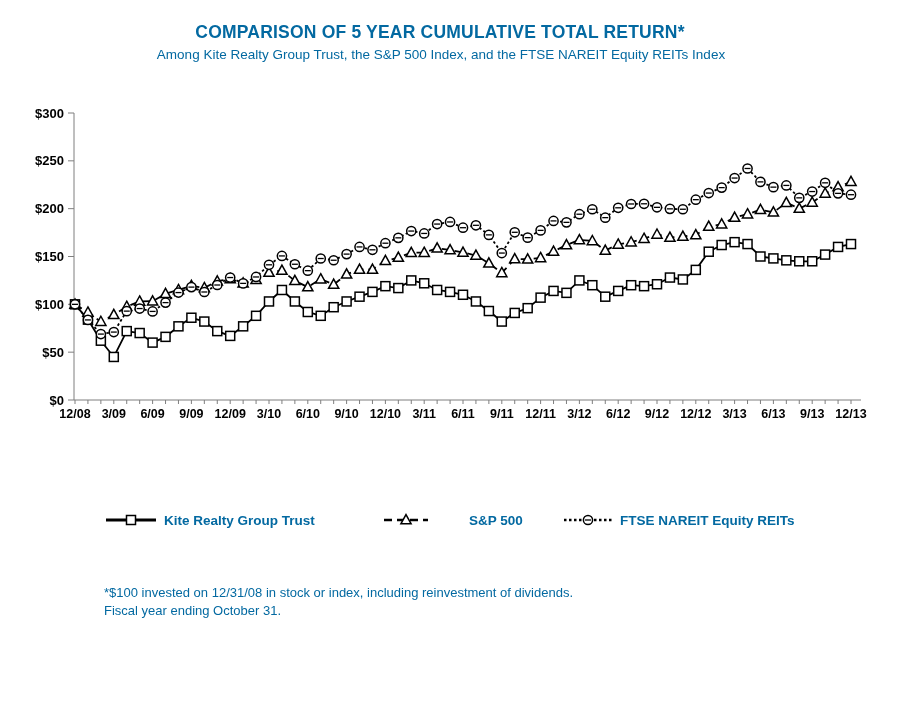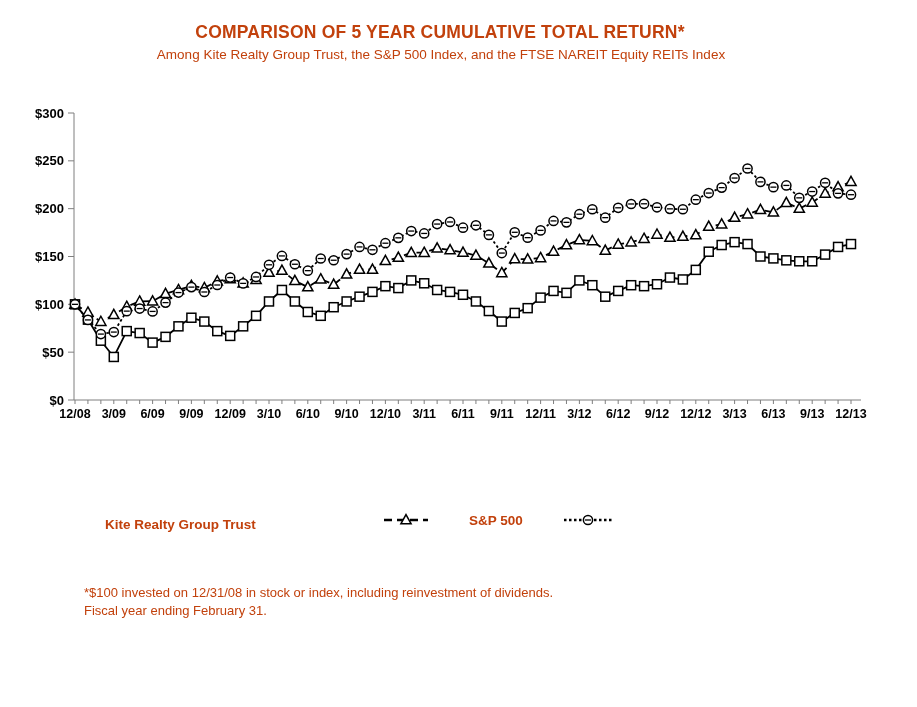--- a/index.html
+++ b/index.html
@@ -1,27 +1,27 @@
 <!DOCTYPE html>
 <html><head>
 <meta charset="utf-8">
 <style>
   html,body{margin:0;padding:0;background:#ffffff;}
   .page{position:relative;width:917px;height:707px;background:#ffffff;overflow:hidden;
-        font-family:"Liberation Sans",sans-serif;color:#c2410c;}
+        font-family:"Liberation Sans",sans-serif;color:#0369a1;}
   .title{position:absolute;top:22px;left:0;width:880px;text-align:center;
          font-size:17.5px;font-weight:bold;letter-spacing:.2px;}
   .subtitle{position:absolute;top:47px;left:1px;width:880px;text-align:center;font-size:13.5px;}
   #chart-svg{position:absolute;top:0;left:0;}
   #chart-svg text{font-family:"Liberation Sans",sans-serif;font-weight:bold;fill:#000;}
   .legend{position:absolute;top:510px;left:0;width:917px;height:20px;}
   .legend-item{position:absolute;display:flex;align-items:center;gap:7px;height:20px;}
   .legend-item .lbl{font-size:13.5px;font-weight:bold;white-space:nowrap;}
-  .li-kite{left:105px;flex-direction:column;} .li-sp{left:383px;gap:40px;} .li-nareit{left:563px;}
-  .footnotes{position:absolute;left:84px;top:584px;font-size:13px;line-height:18px;}
+  .li-kite{left:105px;} .li-sp{left:383px;gap:40px;} .li-nareit{left:563px;}
+  .footnotes{position:absolute;left:104px;top:584px;font-size:13px;line-height:18px;}
   .copyright{position:absolute;left:100px;top:631px;font-size:13px;}
 </style>
 </head>
 <body>
 
 <div class="page">
 
   <div class="title">COMPARISON OF 5 YEAR CUMULATIVE TOTAL RETURN*</div>
   <div class="subtitle">Among Kite Realty Group Trust, the S&amp;P 500 Index, and the FTSE NAREIT Equity REITs Index</div>
 
@@ -387,21 +387,22 @@
           <path fill="#fff" stroke="#000000" stroke-width="1.5" d="M 23 2.5999999999999996 L 28.1 11.8 L 17.9 11.8 Z"></path>
         </svg>
       <span class="lbl">S&amp;P 500</span>
     </div>
     <div class="legend-item li-nareit">
       <svg class="legend-sample" width="50" height="16">
           <line x1="1" y1="8" x2="49" y2="8" stroke="#000000" stroke-width="2.4" stroke-dasharray="2.5,2.5"></line>
           <circle fill="#fff" stroke="#000000" stroke-width="1.5" cx="25" cy="8" r="4.6"></circle>
           <line x1="22" y1="8" x2="28" y2="8" stroke="#000000" stroke-width="1.3"></line>
         </svg>
+      <span class="lbl">FTSE NAREIT Equity REITs</span>
     </div>
   </div>
 
   <div class="footnotes">
     <div>*$100 invested on 12/31/08 in stock or index, including reinvestment of dividends.</div>
-    <div>Fiscal year ending February 31.</div>
+    <div>Fiscal year ending October 31.</div>
   </div>
 
 </div>
 
 </body></html>

